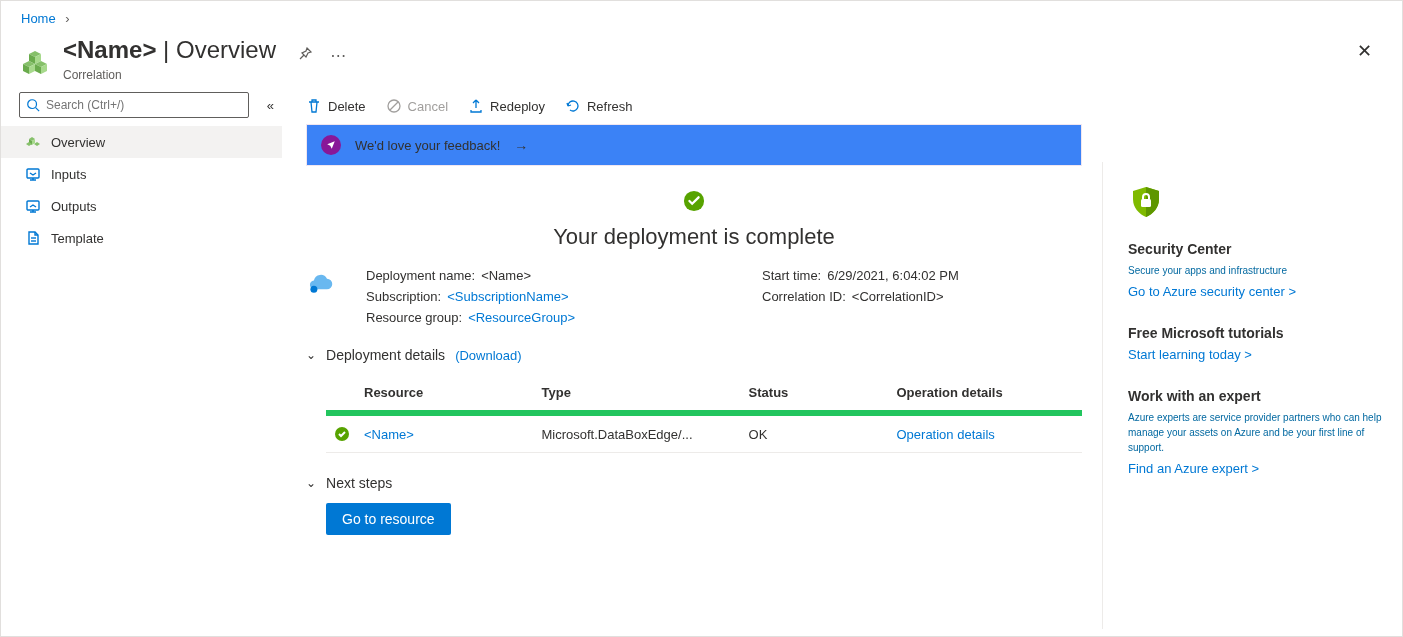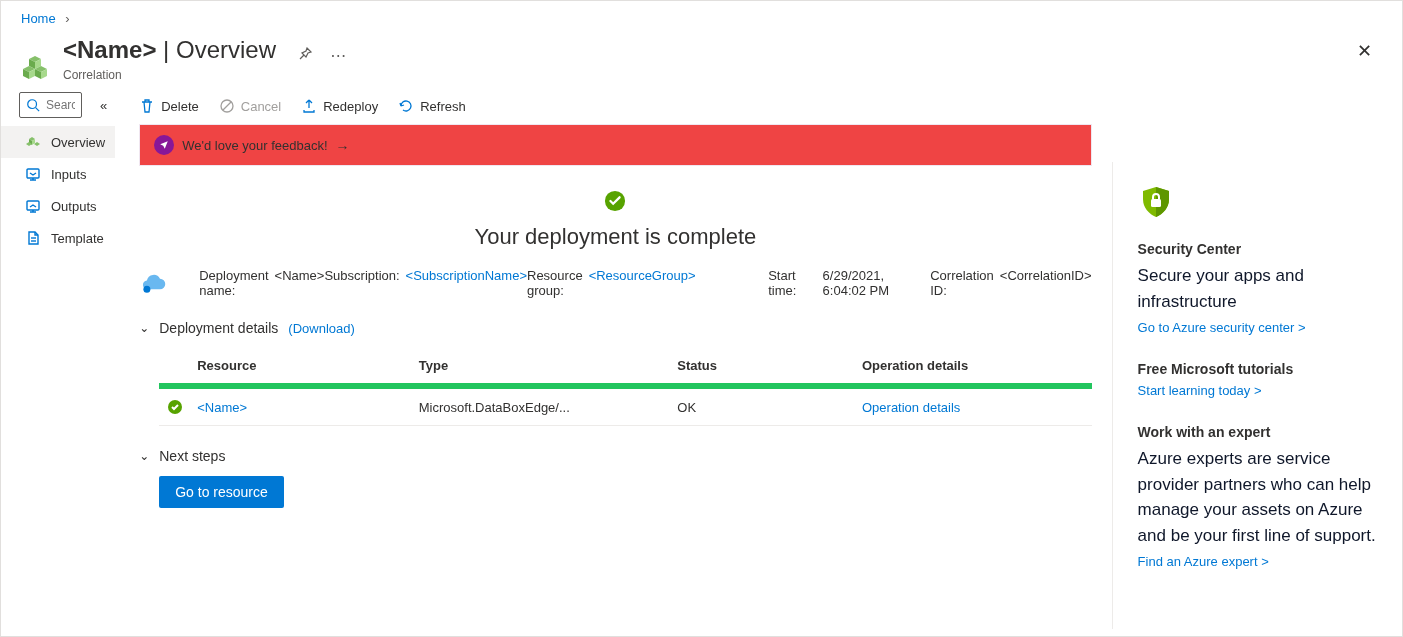--- a/index.html
+++ b/index.html
@@ -2,21 +2,21 @@
 <html><head>
 <meta charset="utf-8">
 <style>
   * { box-sizing: border-box; margin: 0; padding: 0; }
   body { font-family: "Segoe UI", Arial, sans-serif; font-size: 13px; color: #323130; background: #fff; width: 1403px; height: 637px; overflow: hidden; border: 1px solid #e1dfdd; }
   a { color: #0078d4; text-decoration: none; cursor: pointer; }
 
   .breadcrumb { padding: 10px 20px 6px 20px; font-size: 13px; }
   .breadcrumb span.sep { margin: 0 6px; color: #605e5c; }
 
-  .header { display: flex; align-items: flex-end; padding: 4px 4px 10px 20px; position: relative; }
+  .header { display: flex; align-items: center; padding: 4px 4px 10px 20px; position: relative; }
   .header .cube-icon { width: 32px; height: 32px; margin-right: 10px; margin-top: 4px; }
   .header .title-block { flex: 1; }
   .header .title { font-size: 24px; font-weight: 400; display: inline; }
   .header .title .bold { font-weight: 700; }
   .header .subtitle { font-size: 12px; color: #605e5c; margin-top: 2px; }
   .header .pin-icon, .header .more-icon { margin-left: 14px; color: #605e5c; cursor: pointer; font-size: 16px; display: inline-block; vertical-align: top; margin-top: 10px; }
   .header .close-icon { position: absolute; right: 30px; top: 8px; font-size: 18px; color: #323130; cursor: pointer; font-weight: 300; }
 
   .body-layout { display: flex; height: calc(637px - 100px); }
   .sidebar { width: 290px; padding: 0 0 0 18px; }
@@ -31,34 +31,34 @@
   .nav-item svg, .nav-item .nav-icon { width: 16px; height: 16px; margin-right: 10px; flex-shrink: 0; }
   .nav-item span { font-size: 13px; }
 
   .main { flex: 1; padding: 0 0 0 24px; display: flex; }
   .main-content { flex: 1; padding-right: 20px; }
   .toolbar { display: flex; align-items: center; gap: 20px; padding: 6px 0 10px 0; }
   .tb-btn { display: flex; align-items: center; gap: 6px; cursor: pointer; color: #323130; }
   .tb-btn.disabled { color: #a19f9d; cursor: default; }
   .tb-btn svg { width: 16px; height: 16px; }
 
-  .feedback-bar { background: #ef4444; border: 1px solid #f0e6f0; padding: 10px 14px; margin-bottom: 24px; display: flex; align-items: center; gap: 8px; }
+  .feedback-bar { background: #3b82f6; border: 1px solid #f0e6f0; padding: 10px 14px; margin-bottom: 24px; display: flex; align-items: center; gap: 14px; }
   .feedback-bar .badge { width: 20px; height: 20px; border-radius: 50%; background: #881798; display: flex; align-items: center; justify-content: center; }
   .feedback-bar .badge svg { width: 12px; height: 12px; color: #fff; }
   .feedback-bar .arrow { color: #323130; font-size: 14px; }
 
   .status-row { display: flex; align-items: center; gap: 12px; margin-bottom: 18px; flex-direction: column; }
   .status-row h2 { font-size: 22px; font-weight: 400; }
   .check-circle { width: 22px; height: 22px; }
   .check-small { width: 16px; height: 16px; }
 
   .meta-block { display: flex; align-items: flex-start; gap: 16px; margin-bottom: 22px; }
   .cloud-icon { width: 28px; height: 28px; margin-top: 2px; flex-shrink: 0; }
   .meta-cols { display: flex; gap: 60px; }
-  .meta-col { display: flex; flex-direction: row; font-size: 13px; min-width:320px;margin-left:16px;}
+  .meta-col { display: flex; flex-direction: column; gap: 6px; font-size: 13px; min-width:320px;margin-left:16px;}
   .meta-col .row { display: flex; gap: 6px; }
   .meta-col .label { color: #323130; }
   .meta-col .val { color: #0078d4; cursor: pointer; }
   .meta-col .val-plain { color: #323130; }
 
   .section-head { display: flex; align-items: center; gap: 10px; margin-bottom: 12px; cursor: pointer; }
   .section-head .chev { font-size: 12px; color: #323130; }
   .section-head .stitle { font-size: 14px; color: #323130; }
   .section-head .dl { color: #0078d4; cursor: pointer; }
 
@@ -67,21 +67,21 @@
   .dtable .thead { border-bottom: 6px solid #22c55e; font-weight: 600; font-size: 13px; }
   .dtable .trow { border-bottom: 1px solid #edebe9; font-size: 13px; }
 
   .btn-primary { background: #0078d4; color: #fff; border: none; padding: 8px 16px; border-radius: 2px; font-size: 14px; cursor: pointer; margin-left: 20px; }
 
   .right-panel { width: 300px; border-left: 1px solid #edebe9; padding: 22px 20px 20px 25px; margin-top:70px; }
   .rp-icon-wrap { margin-bottom: 18px; }
   .shield-icon { width: 36px; height: 36px; }
   .rp-section { margin-bottom: 26px; }
   .rp-title { font-weight: 600; font-size: 14px; margin-bottom: 6px; }
-  .rp-text { font-size: 17px; color: #0f172a; margin-bottom: 6px; line-height: 1.5; }
+  .rp-text { font-size: 10px; color: #0369a1; margin-bottom: 6px; line-height: 1.5; }
   .rp-link { color: #0078d4; font-size: 13px; cursor: pointer; }
 </style>
 </head>
 <body>
 
 <div class="breadcrumb">
   <a>Home</a>
   <span class="sep">›</span>
 </div>
 

